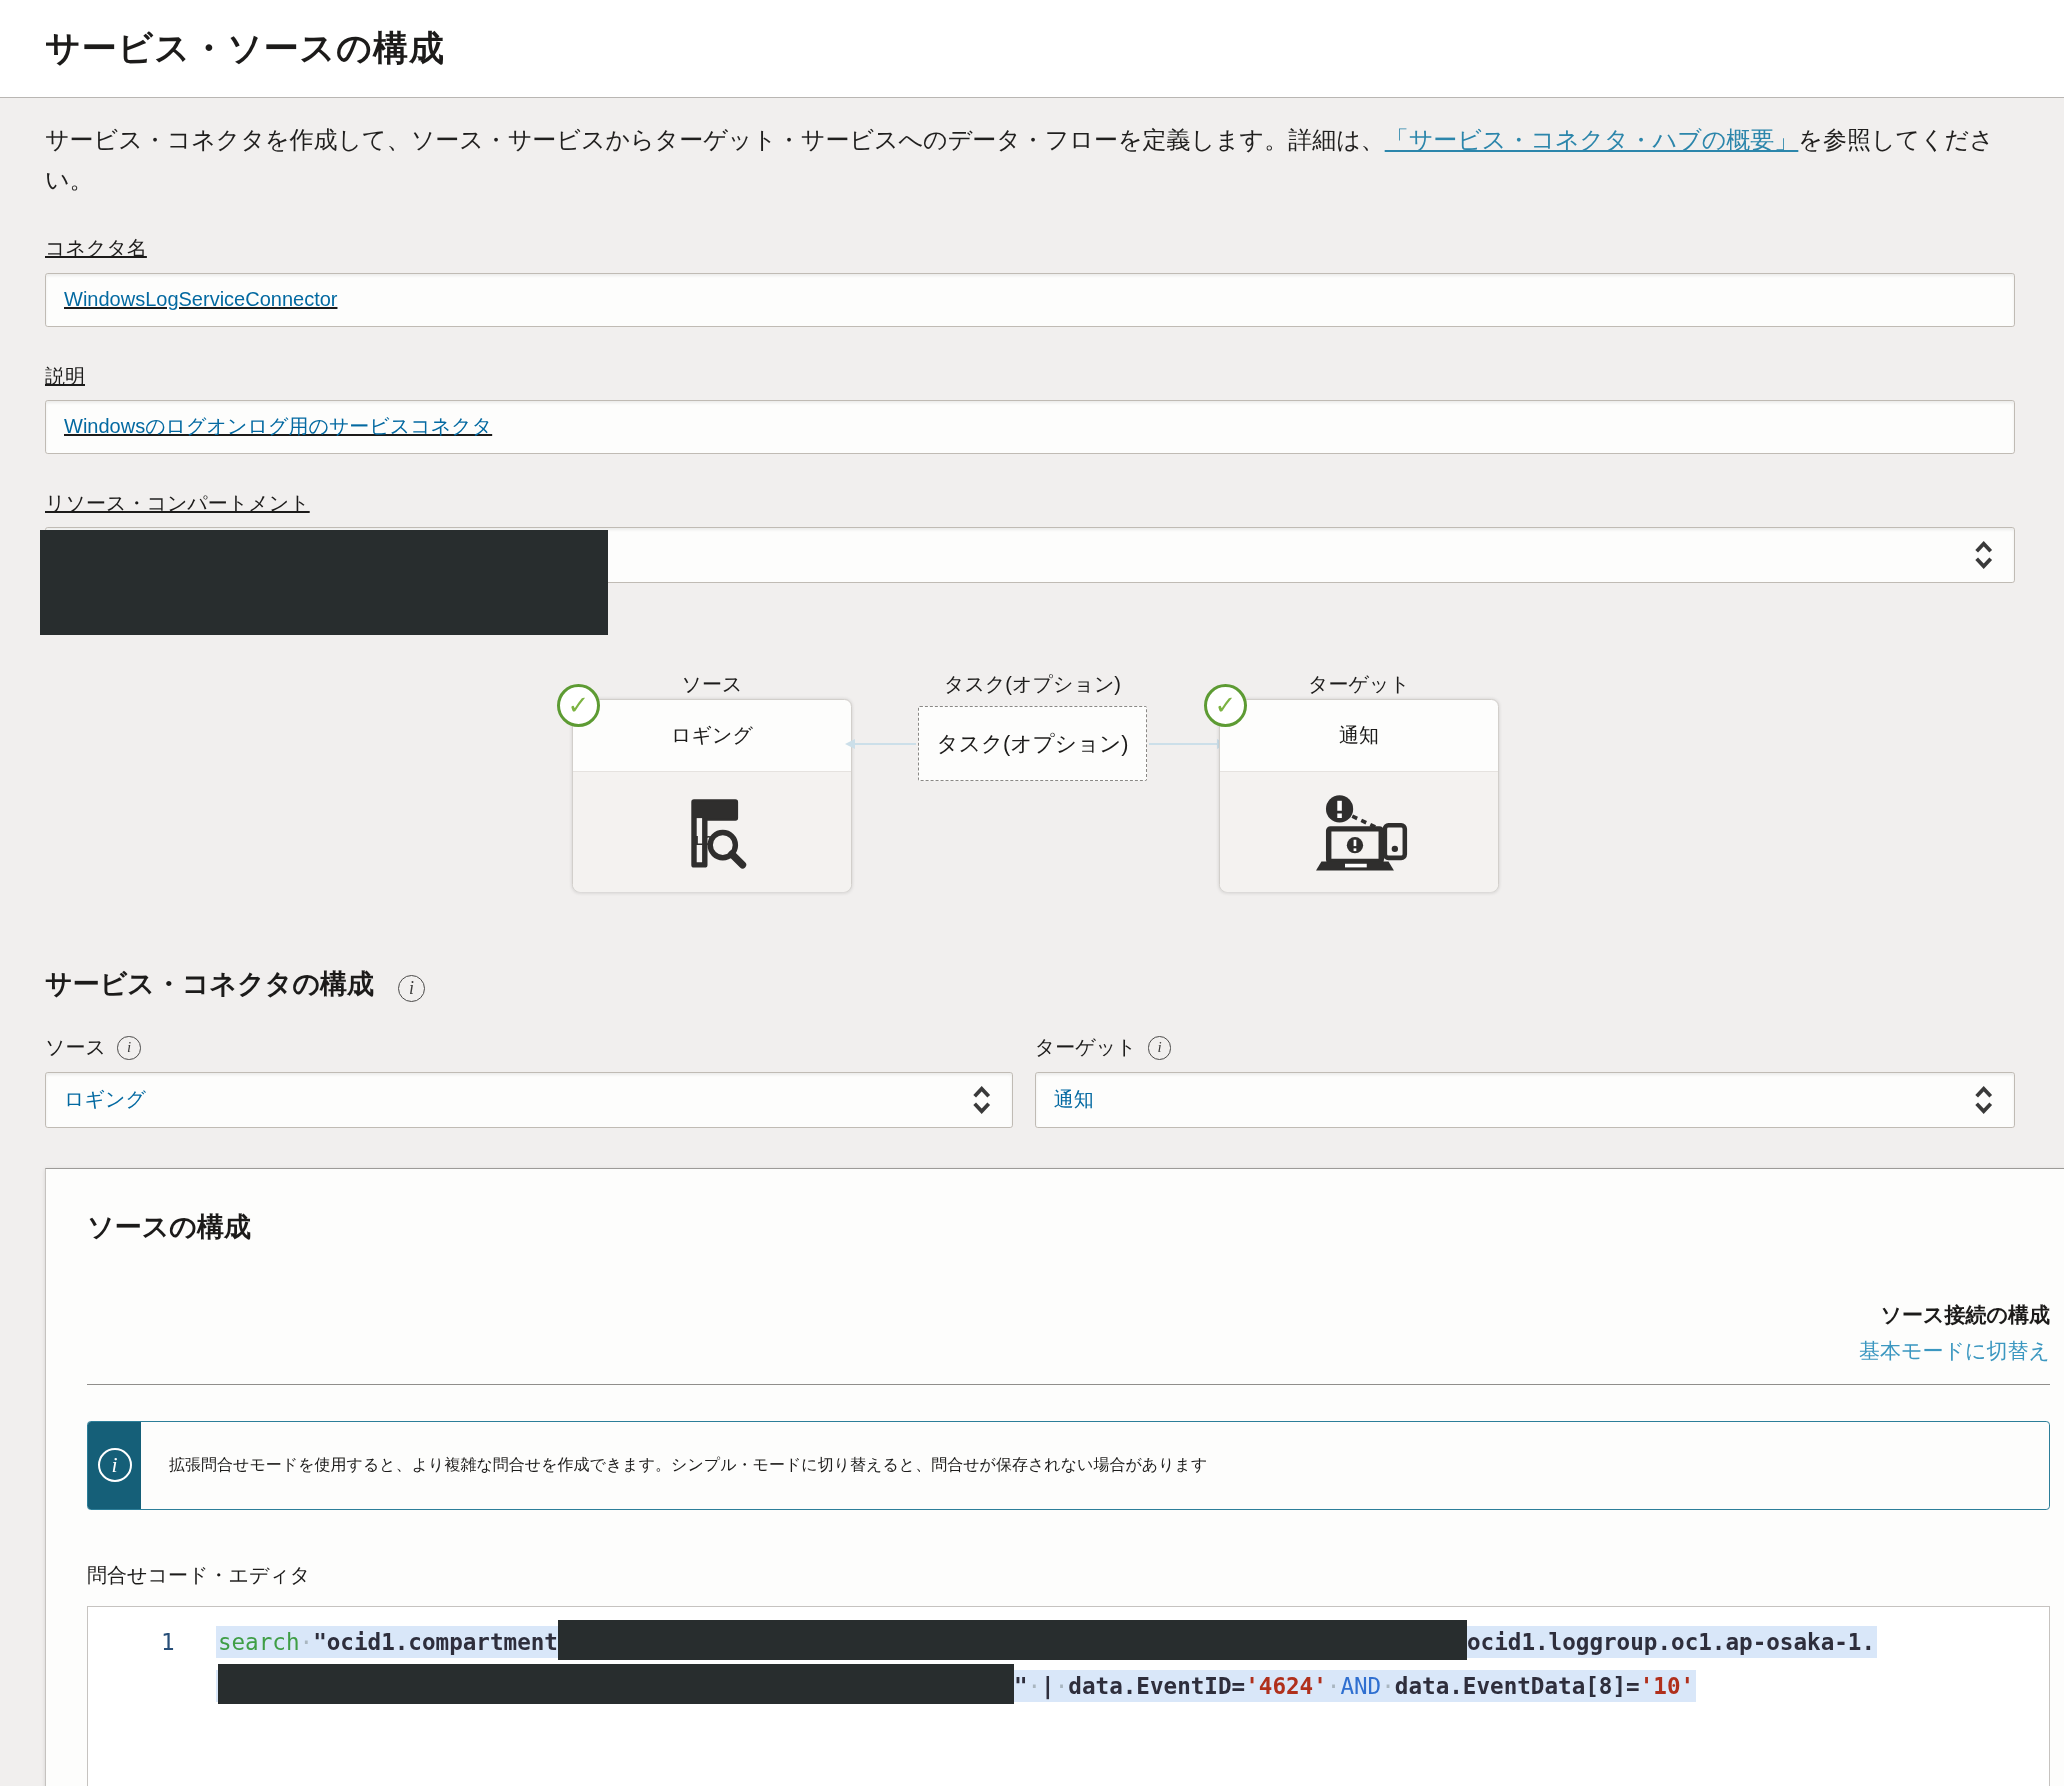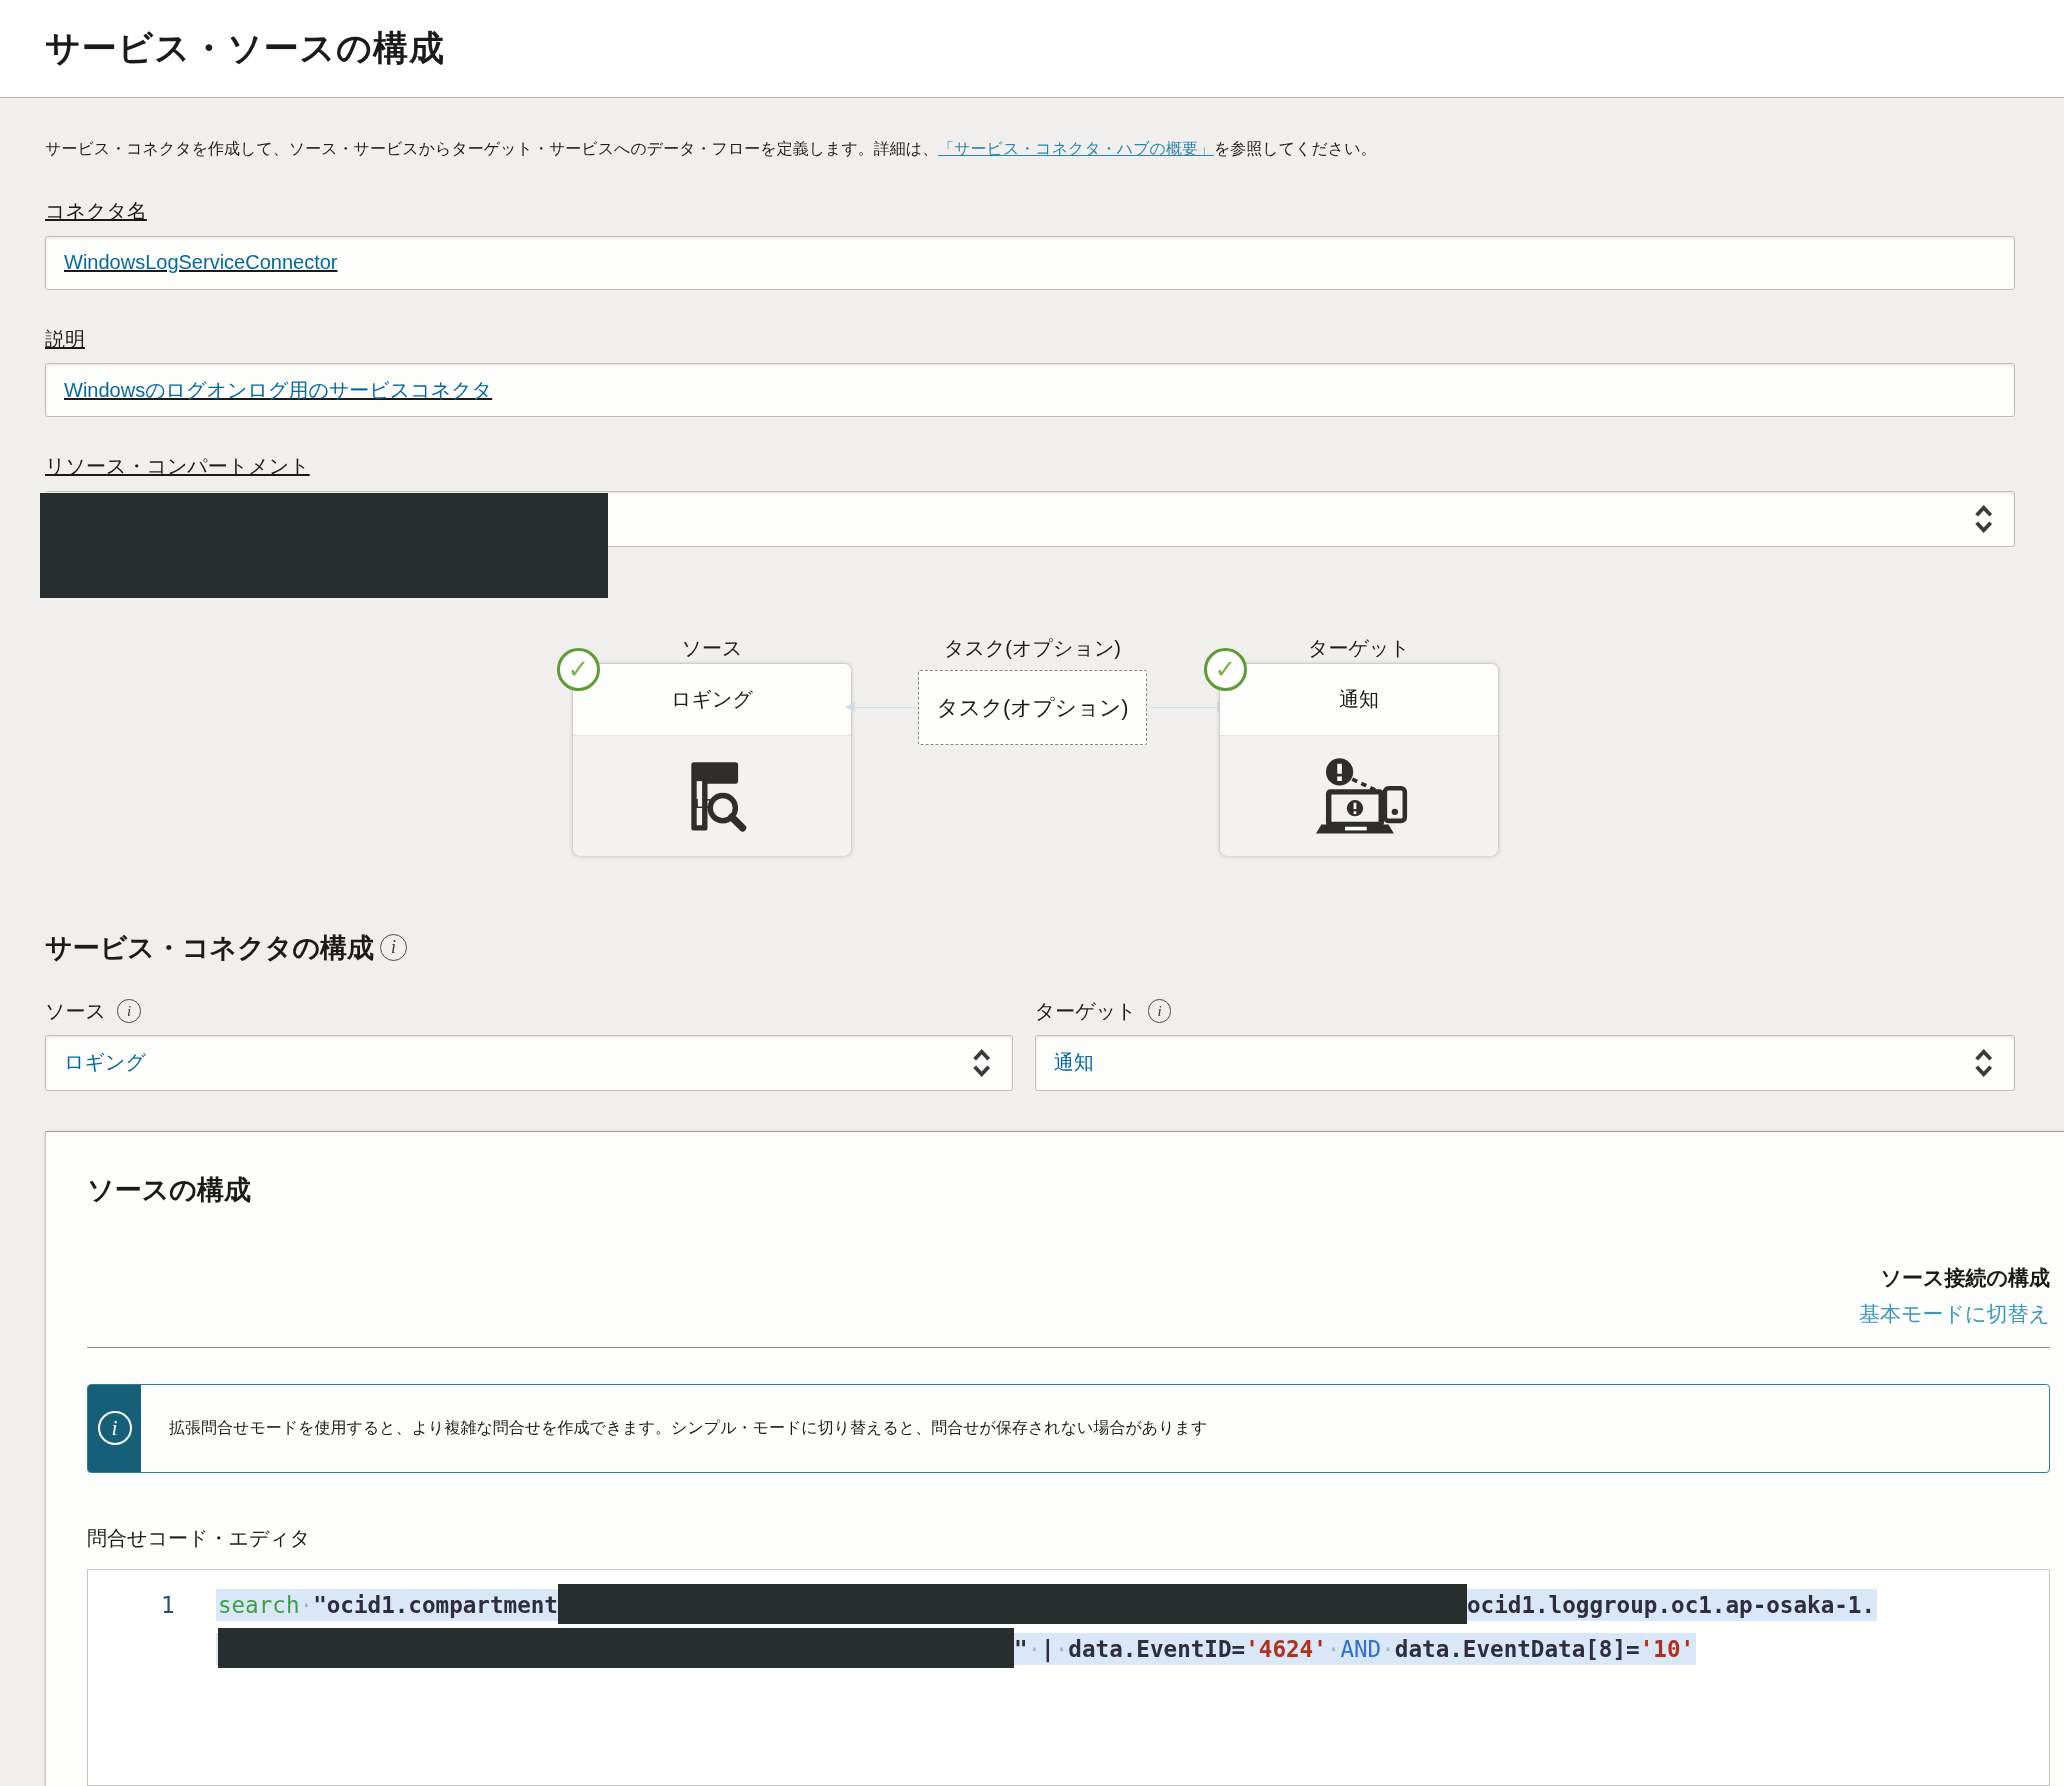--- a/index.html
+++ b/index.html
@@ -8,21 +8,21 @@
     width:2065px; height:1786px; overflow:hidden;
     background:#f1efee; color:#1c1b1a;
     font-family:"Liberation Sans","DejaVu Sans",sans-serif;
   }
   
   .header{ background:#ffffff; height:98px; border-bottom:0.9px solid #b9b6b3;
     display:flex; align-items:center; padding:0 45px; }
   .header h1{ margin:0; font-size:35px; font-weight:600; letter-spacing:0.9px; }
   
   .main{ padding:0 50px 0 45px; }
-  .intro{ margin:38px 0 0; font-size:16px; line-height:1.65; color:#201f1e; }
+  .intro{ margin:22px 0 0; font-size:24px; line-height:1.65; color:#201f1e; }
   .intro a{ color:#2c86ab; text-decoration:underline; cursor:pointer; }
   .fgroup{ margin-top:36px;text-decoration:underline; }
   .flabel{ font-size:20px; margin-bottom:10.4px; display:flex; align-items:center; gap:11.3px; }
   .tinput{ width:100%; height:54px; background:#fdfdfc; border:0.9px solid #c0bbb4;
     border-radius:2.8px; box-shadow:inset 0 1.9px 2.8px rgba(0,0,0,.07);
     font-size:20px; padding:0 18px; color:#0369a1; font-family:inherit; display:flex; align-items:center; }
   .select-wrap{ position:relative; }
   .chev{ position:absolute; right:19px; top:50%; transform:translateY(-50%); }
   .redact-compartment{ position:absolute; left:-4.7px; top:2.8px; width:568px; height:105px;
     background:#282d2e; z-index:3; }
@@ -40,21 +40,21 @@
     justify-content:center; color:#7cb342; font-size:26px; font-weight:bold; z-index:2; }
   .box-task{ position:absolute; top:35px; width:229px; height:75px; background:#fdfdfc;
     border:1.9px dashed #8a8885; border-radius:1.9px; display:flex; align-items:center;
     justify-content:center; font-size:21.7px; }
   .conn{ position:absolute; top:72px; height:1.9px; background:#ccdfe9; }
   .arrow-l{ position:absolute; left:-9.4px; top:-4.7px; width:0; height:0;
     border-top:5.6px solid transparent; border-bottom:5.6px solid transparent; border-right:10.4px solid #ccdfe9; }
   .arrow-r{ position:absolute; right:-9.4px; top:-4.7px; width:0; height:0;
     border-top:5.6px solid transparent; border-bottom:5.6px solid transparent; border-left:10.4px solid #ccdfe9; }
   
-  .section-h{ display:flex; align-items:center; gap:6px; margin-top:58px;
+  .section-h{ display:flex; align-items:flex-end; gap:24px; margin-top:58px;
     font-size:27px; font-weight:600; }
   .info-i{ width:27px; height:27px; border:1.9px solid #4b4a49; border-radius:50%;
     display:inline-flex; align-items:center; justify-content:center;
     font-family:"Liberation Serif","DejaVu Serif",serif; font-style:italic;
     font-weight:normal; font-size:18px; color:#3c3b3a; flex:none; }
   .info-i.small{ width:23.5px; height:23.5px; font-size:15px; }
   .cols{ display:flex; gap:21.7px; margin-top:32px; }
   .col1{ width:968px; flex:none; }
   .col2{ flex:1; }
   .tinput.sel{ height:56px; padding-right:66px; }

